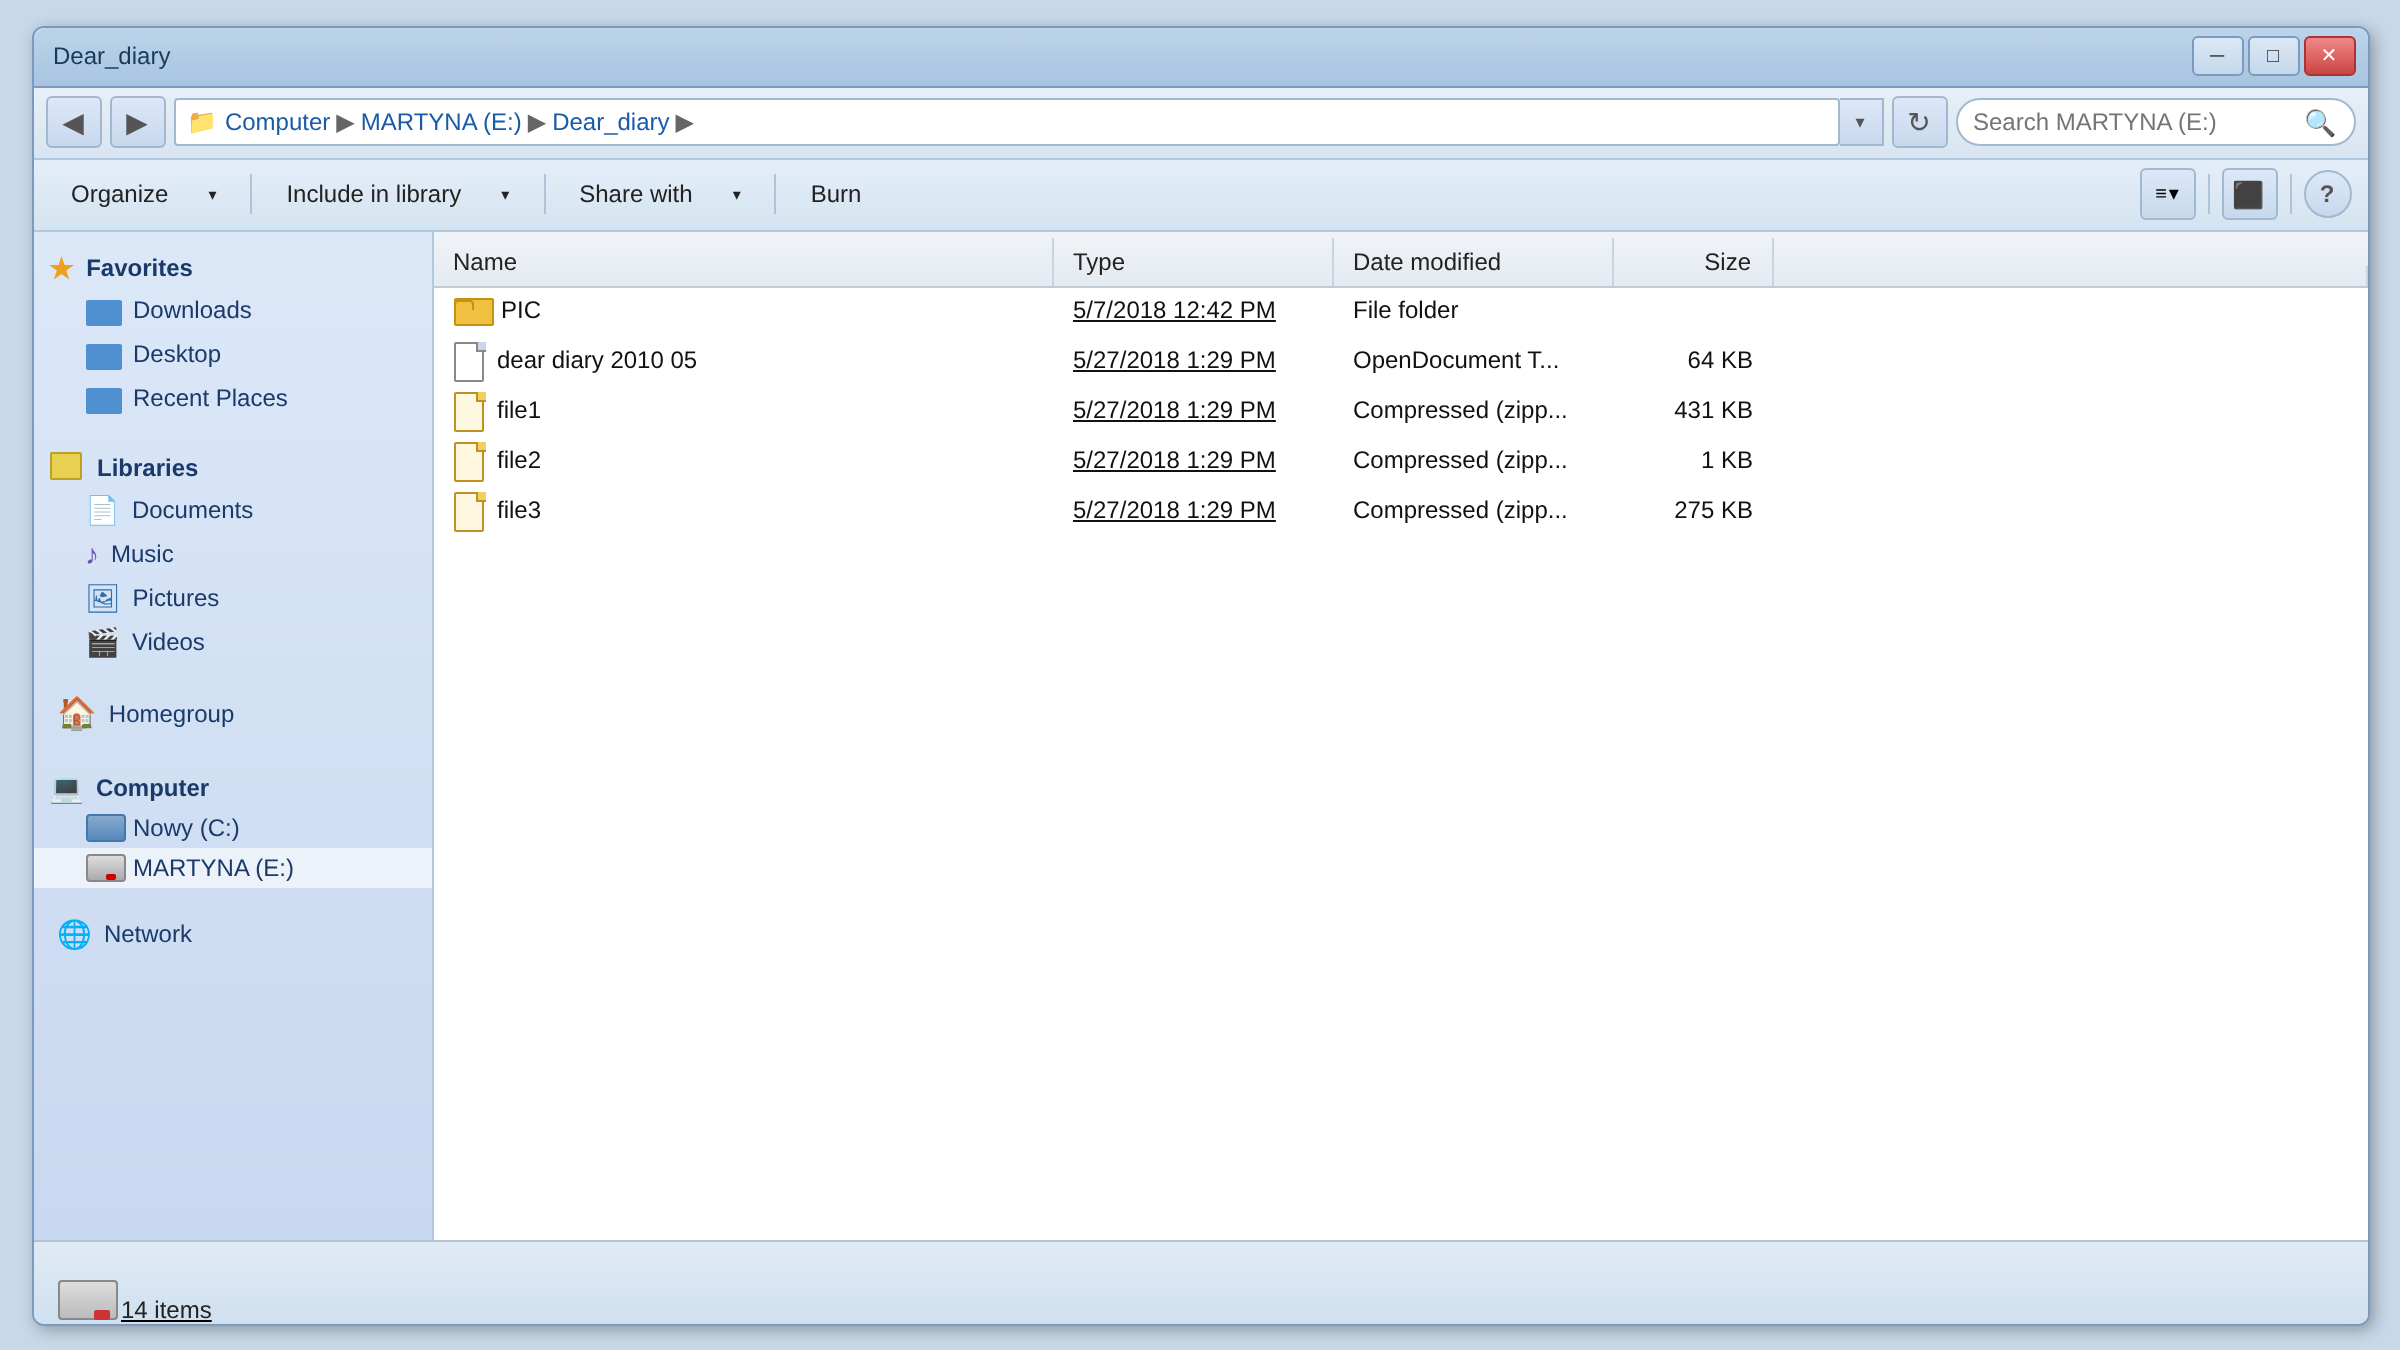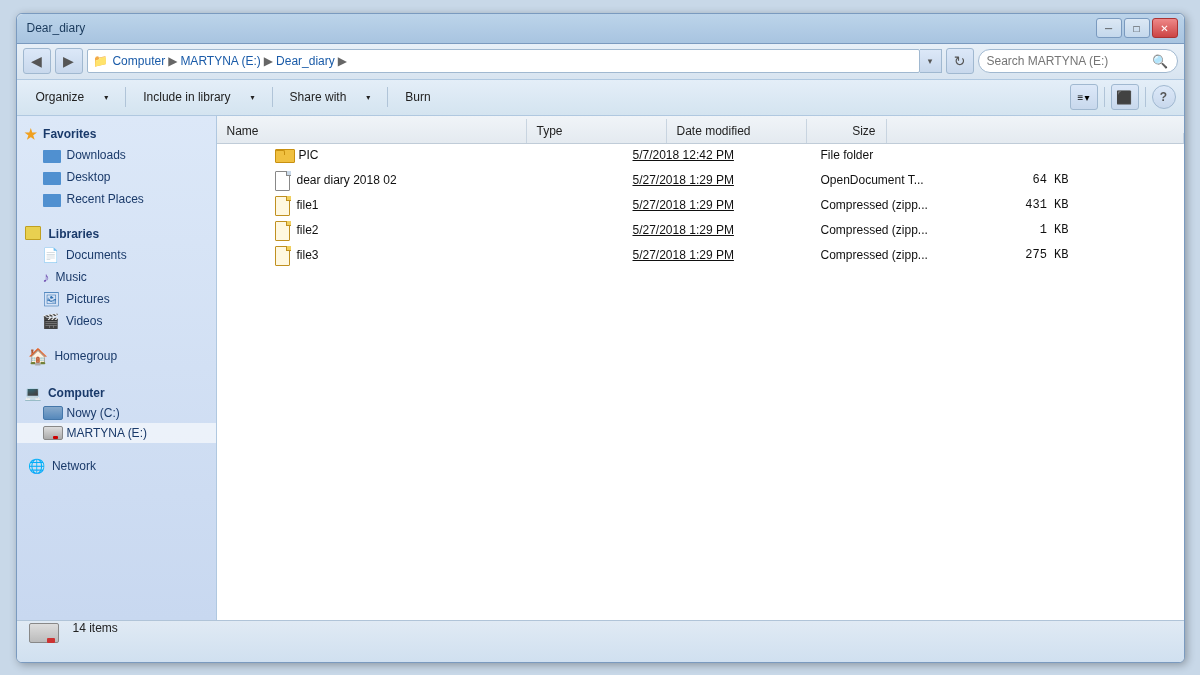--- a/index.html
+++ b/index.html
@@ -368,31 +368,30 @@
       cursor: pointer;
       border-bottom: 1px solid transparent;
     }
     .file-cell {
       padding: 2px 10px;
       font-size: 12px;
       color: #111;
       white-space: nowrap;
       overflow: hidden;
       text-overflow: ellipsis;
-      margin-left: 48px;
     }
     .file-cell.name {
       width: 310px;
       display: flex;
       align-items: center;
       gap: 6px;
     }
     .file-cell.date { width: 140px; text-decoration: underline; }
     .file-cell.type { width: 140px; }
-    .file-cell.size { width: 80px; text-align: right; font-family: Liberation Mono, monospace; }
+    .file-cell.size { width: 80px; text-align: right; }
     .file-cell.extra { flex: 1; }
     
     .fi-folder { display: inline-block; width: 18px; height: 15px; position: relative; flex-shrink: 0; }
     .fi-folder::before {
       content: '';
       position: absolute;
       bottom: 0; left: 0;
       width: 18px; height: 12px;
       background: #f0c040;
       border-radius: 1px;
@@ -445,23 +444,24 @@
       background: #f0d060;
       border-left: 1px solid #c09020;
       border-bottom: 1px solid #c09020;
     }
     
     .status-bar {
       height: 42px;
       background: linear-gradient(to bottom, #e0eaf4, #d0e0f0);
       border-top: 1px solid #b0c4d8;
       display: flex;
-      align-items: flex-start;
+      align-items: flex-end;
       padding: 0 12px;
-      gap: 14px;
+      gap: 2px;
+      text-decoration: underline;
     }
     .status-drive-icon {
       display: inline-block;
       width: 30px;
       height: 24px;
       position: relative;
       flex-shrink: 0;
     }
     .status-drive-icon::before {
       content: '';
@@ -663,21 +663,21 @@
           </div>
           <div class="file-cell date">5/7/2018 12:42 PM</div>
           <div class="file-cell type">File folder</div>
           <div class="file-cell size"></div>
           <div class="file-cell extra"></div>
         </div>
 
         <div class="file-row">
           <div class="file-cell name">
             <span class="fi-doc"></span>
-            <span>dear diary 2018 02</span>
+            <span>dear diary 2010 05</span>
           </div>
           <div class="file-cell date">5/27/2018 1:29 PM</div>
           <div class="file-cell type">OpenDocument T...</div>
           <div class="file-cell size">64 KB</div>
           <div class="file-cell extra"></div>
         </div>
 
         <div class="file-row">
           <div class="file-cell name">
             <span class="fi-zip"></span>

